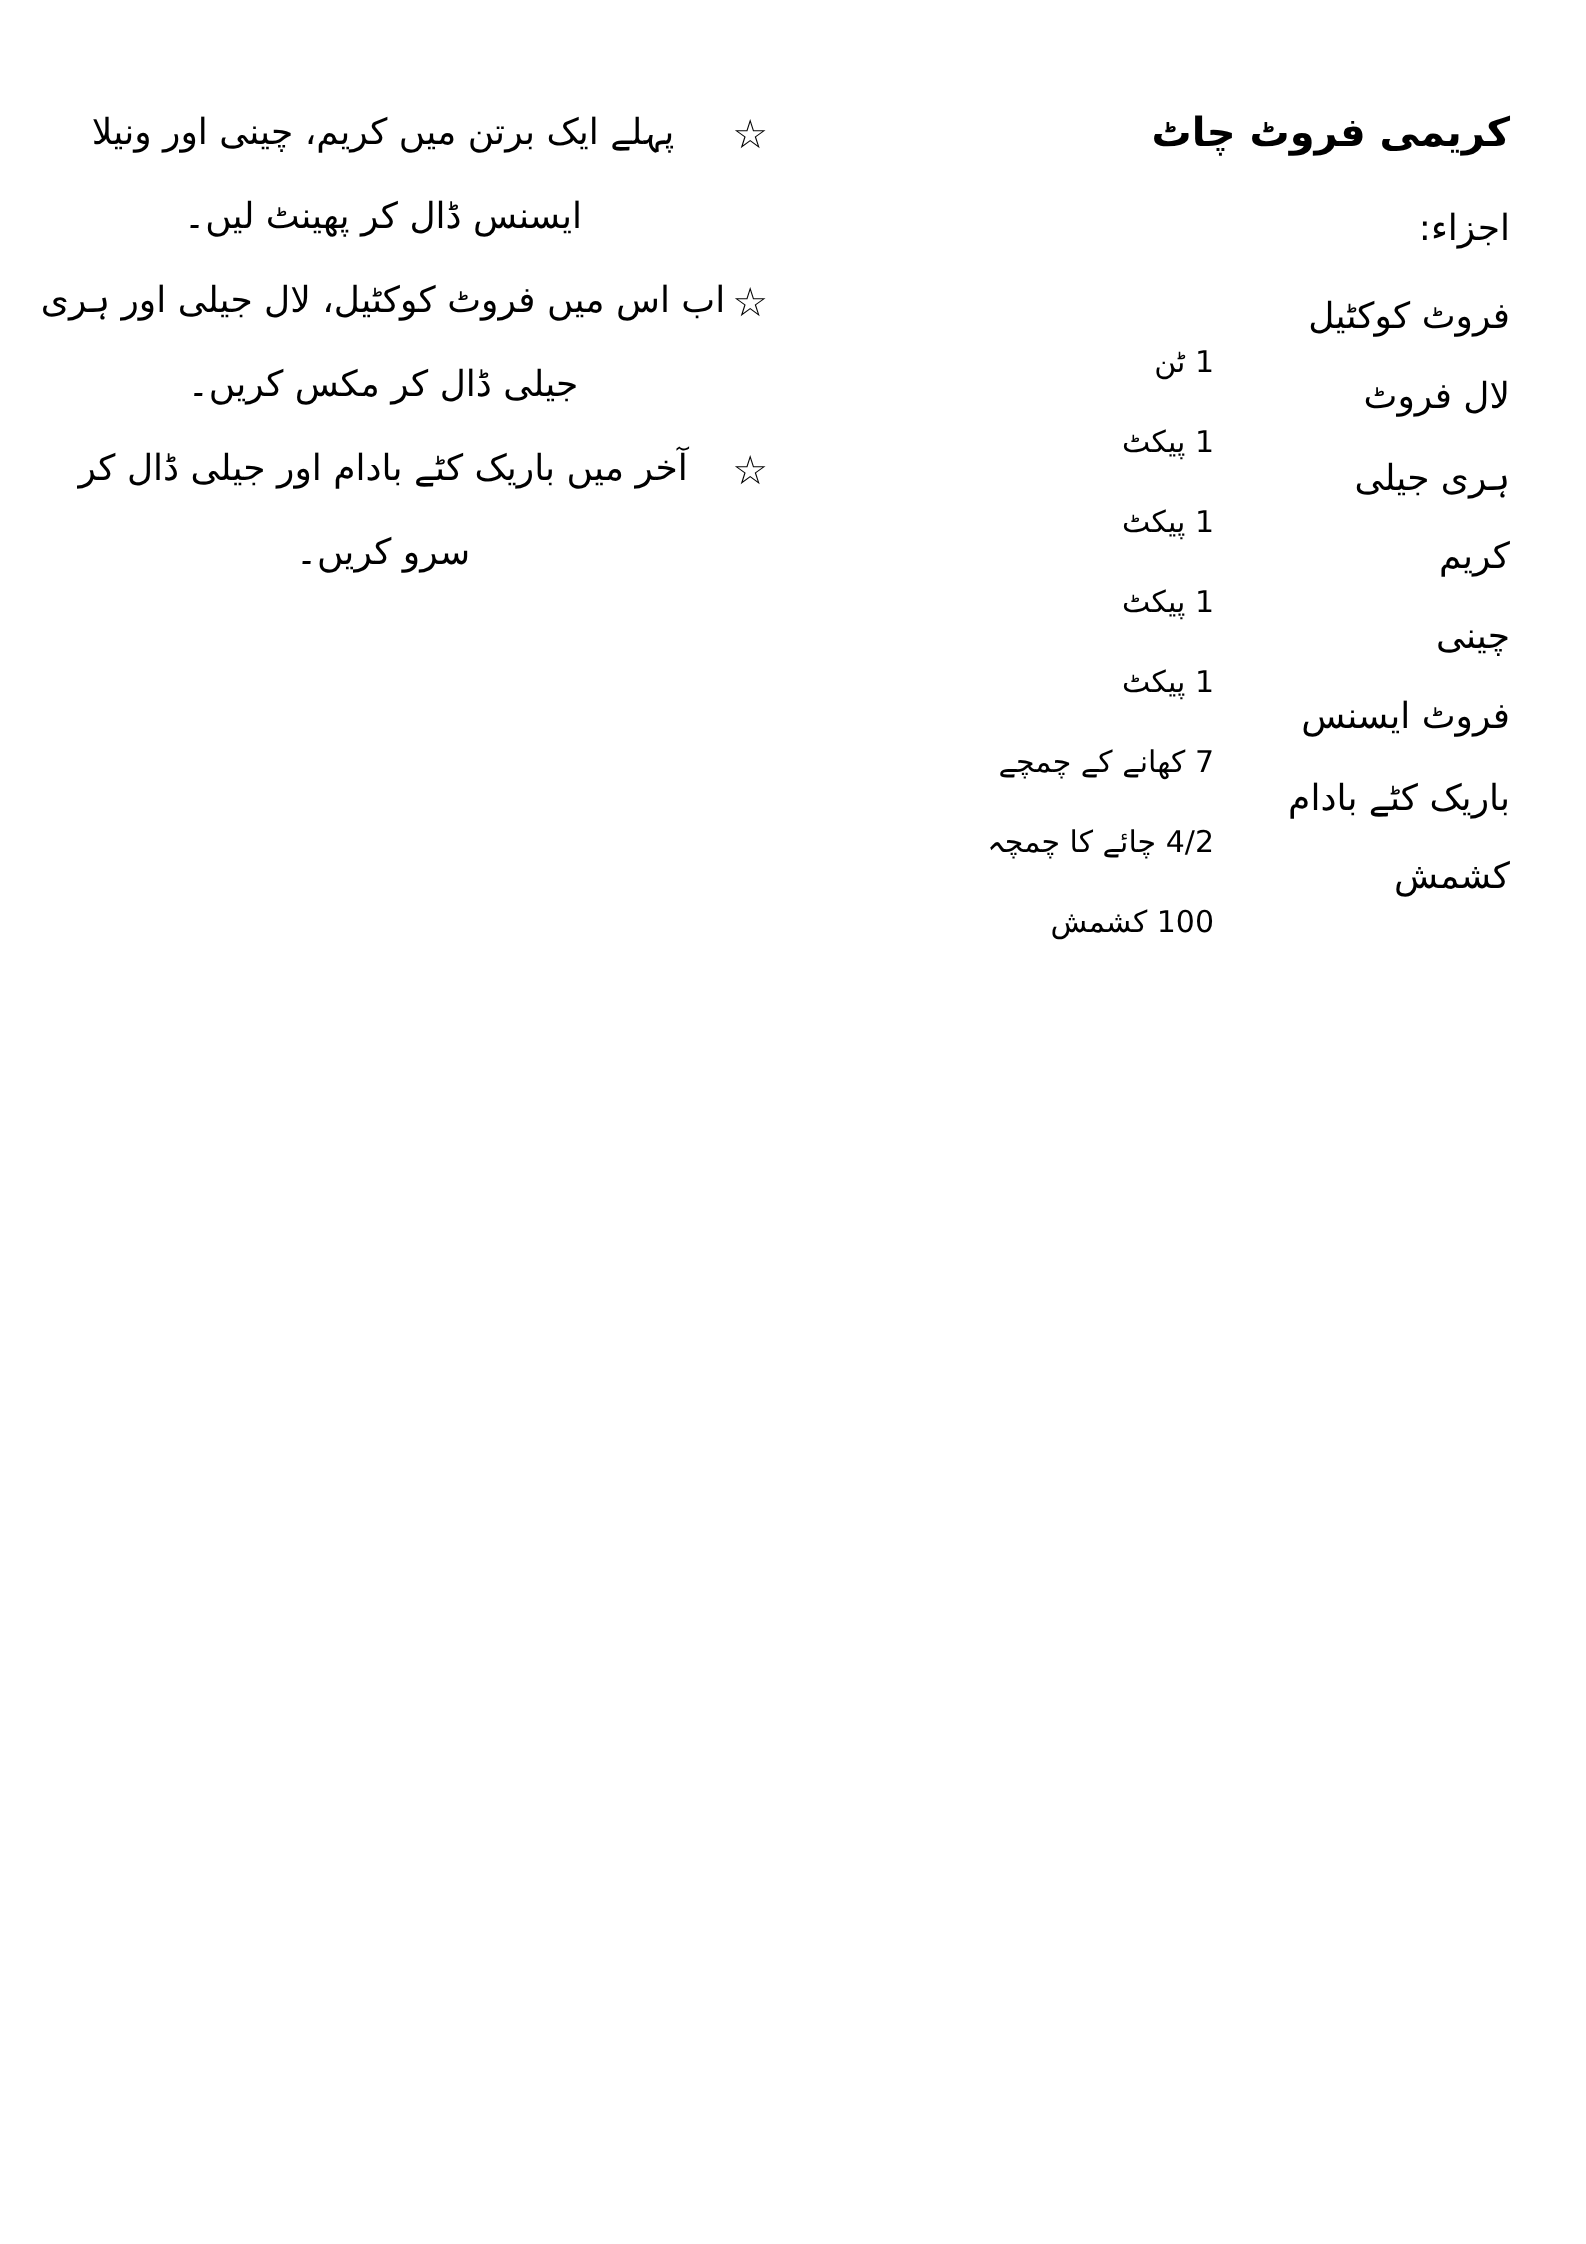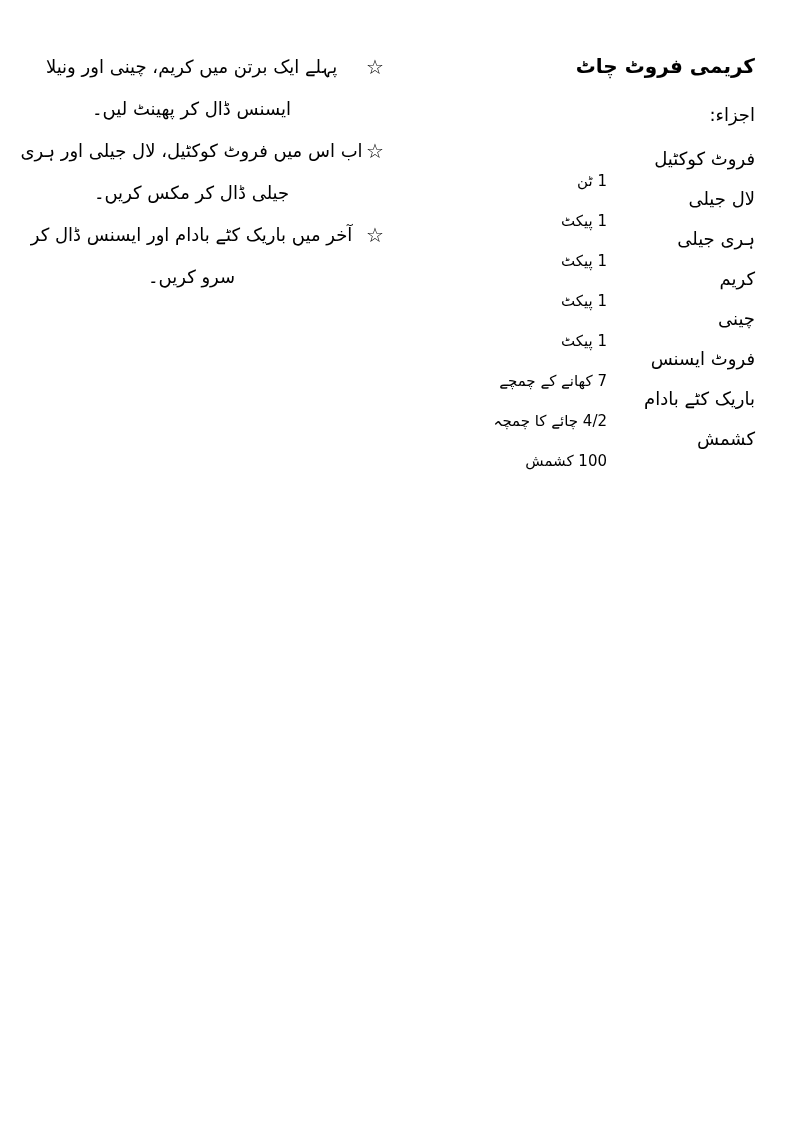--- a/index.html
+++ b/index.html
@@ -99,21 +99,21 @@
 
   <div class="ingredients-col">
     <h1 class="doc-title">کریمی فروٹ چاٹ</h1>
     <div class="ing-heading">اجزاء:</div>
     <div id="ingredient-list">
         <div class="ing-row">
           <span class="ing-name">فروٹ کوکٹیل</span>
           <span class="ing-qty">1 ٹن</span>
         </div>
         <div class="ing-row">
-          <span class="ing-name">لال جیلی</span>
+          <span class="ing-name">لال فروٹ</span>
           <span class="ing-qty">1 پیکٹ</span>
         </div>
         <div class="ing-row">
           <span class="ing-name">ہری جیلی</span>
           <span class="ing-qty">1 پیکٹ</span>
         </div>
         <div class="ing-row">
           <span class="ing-name">کریم</span>
           <span class="ing-qty">1 پیکٹ</span>
         </div>
@@ -141,18 +141,18 @@
         <div class="step">
           <span class="star">☆</span>
           <span class="step-text">پہلے ایک برتن میں کریم، چینی اور ونیلا ایسنس ڈال کر پھینٹ لیں۔</span>
         </div>
         <div class="step">
           <span class="star">☆</span>
           <span class="step-text">اب اس میں فروٹ کوکٹیل، لال جیلی اور ہری جیلی ڈال کر مکس کریں۔</span>
         </div>
         <div class="step">
           <span class="star">☆</span>
-          <span class="step-text">آخر میں باریک کٹے بادام اور ایسنس ڈال کر سرو کریں۔</span>
+          <span class="step-text">آخر میں باریک کٹے بادام اور جیلی ڈال کر سرو کریں۔</span>
         </div>
       </div>
   </div>
 
 </div>
 
 </body></html>

